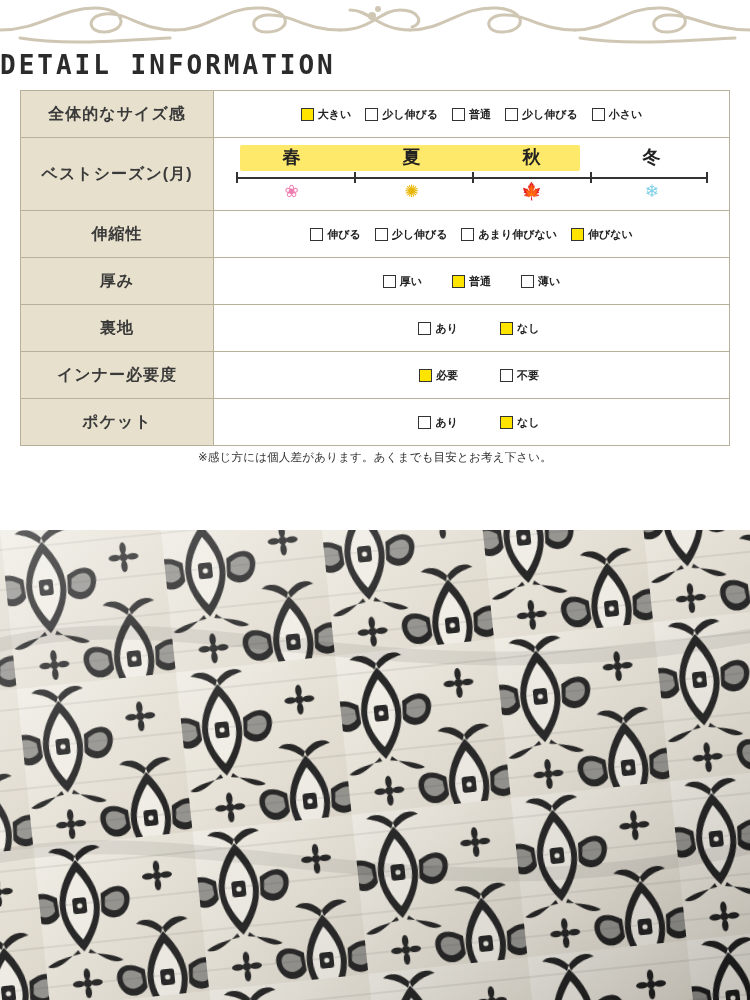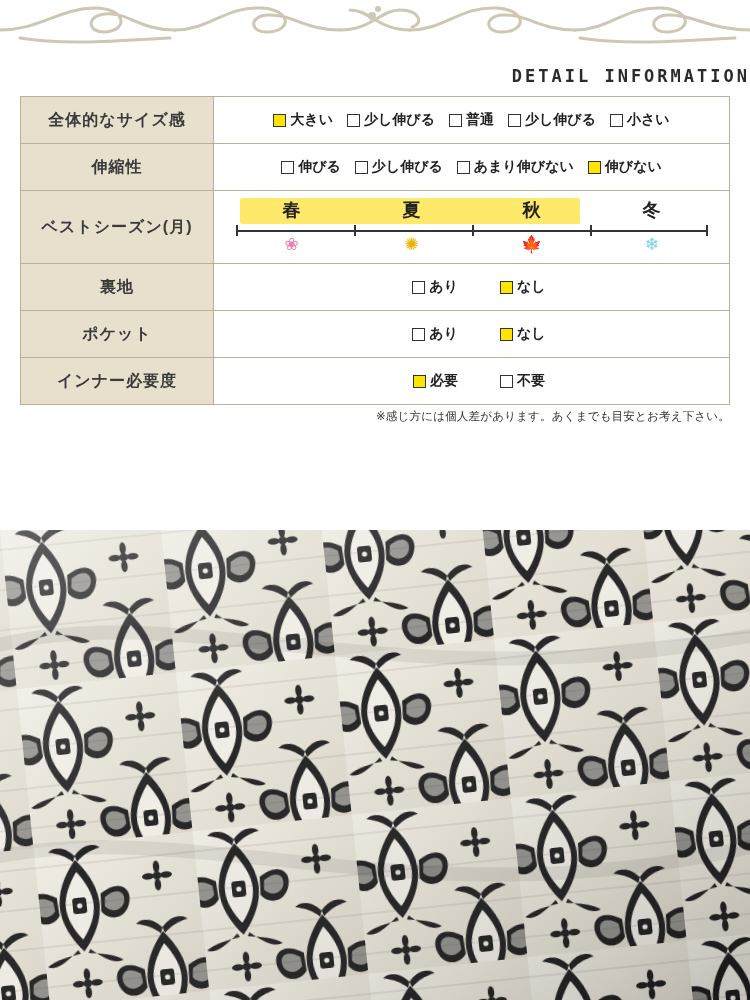--- a/index.html
+++ b/index.html
@@ -19,27 +19,27 @@
   .ornament {
     width: 750px;
     height: 46px;
     position: relative;
     overflow: hidden;
   }
   .ornament svg { display: block; }
 
   
   .title {
-    text-align: right;
-    font-size: 17px;
+    text-align: left;
+    font-size: 26px;
     letter-spacing: 3px;
     font-weight: bold;
     color: #2b2b2b;
     font-family: "DejaVu Sans Mono", "Liberation Mono", monospace;
-    margin: 20px 0 10px 0;
+    margin: 4px 0 10px 0;
   }
 
   
   .detail-table {
     border-collapse: collapse;
     width: 710px;
     margin: 0 auto;
     table-layout: fixed;
   }
   .detail-table td {
@@ -82,21 +82,21 @@
     display: inline-block;
     width: 13px;
     height: 13px;
     border: 1.6px solid #333;
     background: #ffffff;
     box-sizing: border-box;
   }
   .box.checked {
     background: #ffe400;
   }
-  .opt-label { font-size: 14px; }
+  .opt-label { font-size: 11px; }
 
   
   .opts.sp-wide { gap: 42px; padding-left: 15px; }
   .opts.sp-med  { gap: 30px; }
 
   
   td.season-cell {
     height: 72px;
     position: relative;
     background: #fff;
@@ -163,21 +163,21 @@
   }
   .ic-spring { color: #ef7fb0; }
   .ic-summer { color: #e8b500; }
   .ic-autumn { color: #d93b1e; }
   .ic-winter { color: #7fd0ea; }
 
   
   .note {
     width: 710px;
     margin: 4px auto 0 auto;
-    text-align: right;
+    text-align: center;
     font-size: 11.5px;
     color: #333;
     letter-spacing: 0.2px;
   }
 
   
   .photo {
     position: absolute;
     left: 0;
     top: 530px;
@@ -231,44 +231,20 @@
             <span class="box"></span>
             <span class="opt-label">普通</span>
           </span>
           <span class="opt">
             <span class="box"></span>
             <span class="opt-label">少し伸びる</span>
           </span>
           <span class="opt">
             <span class="box"></span>
             <span class="opt-label">小さい</span>
-          </span>
-        </div>
-      </td>
-    </tr>
-
-    <tr>
-      <td class="label">伸縮性</td>
-      <td class="value">
-        <div class="opts">
-          <span class="opt">
-            <span class="box"></span>
-            <span class="opt-label">伸びる</span>
-          </span>
-          <span class="opt">
-            <span class="box"></span>
-            <span class="opt-label">少し伸びる</span>
-          </span>
-          <span class="opt">
-            <span class="box"></span>
-            <span class="opt-label">あまり伸びない</span>
-          </span>
-          <span class="opt">
-            <span class="box checked"></span>
-            <span class="opt-label">伸びない</span>
           </span>
         </div>
       </td>
     </tr>
 
     <tr>
       <td class="label">ベストシーズン(月)</td>
       <td class="value season-cell">
         <div class="season-wrap">
           <div class="season-hl"></div>
@@ -288,65 +264,108 @@
           <div class="season-icons">
             <div class="sicon ic-spring">❀</div>
             <div class="sicon ic-summer">✺</div>
             <div class="sicon ic-autumn">🍁</div>
             <div class="sicon ic-winter">❄</div>
           </div>
         </div>
       </td>
     </tr>
 
+    <tr>
+      <td class="label">伸縮性</td>
+      <td class="value">
+        <div class="opts">
+          <span class="opt">
+            <span class="box"></span>
+            <span class="opt-label">伸びる</span>
+          </span>
+          <span class="opt">
+            <span class="box"></span>
+            <span class="opt-label">少し伸びる</span>
+          </span>
+          <span class="opt">
+            <span class="box"></span>
+            <span class="opt-label">あまり伸びない</span>
+          </span>
+          <span class="opt">
+            <span class="box checked"></span>
+            <span class="opt-label">伸びない</span>
+          </span>
+        </div>
+      </td>
+    </tr>
+
+    <tr>
+      <td class="label">厚み</td>
+      <td class="value">
+        <div class="opts sp-med">
+          <span class="opt">
+            <span class="box"></span>
+            <span class="opt-label">厚い</span>
+          </span>
+          <span class="opt">
+            <span class="box checked"></span>
+            <span class="opt-label">普通</span>
+          </span>
+          <span class="opt">
+            <span class="box"></span>
+            <span class="opt-label">薄い</span>
+          </span>
+        </div>
+      </td>
+    </tr>
 
     <tr>
       <td class="label">裏地</td>
       <td class="value">
         <div class="opts sp-wide">
           <span class="opt">
             <span class="box"></span>
             <span class="opt-label">あり</span>
           </span>
           <span class="opt">
             <span class="box checked"></span>
             <span class="opt-label">なし</span>
           </span>
         </div>
       </td>
     </tr>
 
 
     <tr>
+      <td class="label">インナー必要度</td>
+      <td class="value">
+        <div class="opts sp-wide">
+          <span class="opt">
+            <span class="box checked"></span>
+            <span class="opt-label">必要</span>
+          </span>
+          <span class="opt">
+            <span class="box"></span>
+            <span class="opt-label">不要</span>
+          </span>
+        </div>
+      </td>
+    </tr>
+
+    <tr>
       <td class="label">ポケット</td>
       <td class="value">
         <div class="opts sp-wide">
           <span class="opt">
             <span class="box"></span>
             <span class="opt-label">あり</span>
           </span>
           <span class="opt">
             <span class="box checked"></span>
             <span class="opt-label">なし</span>
-          </span>
-        </div>
-      </td>
-    </tr>
-
-    <tr>
-      <td class="label">インナー必要度</td>
-      <td class="value">
-        <div class="opts sp-wide">
-          <span class="opt">
-            <span class="box checked"></span>
-            <span class="opt-label">必要</span>
-          </span>
-          <span class="opt">
-            <span class="box"></span>
-            <span class="opt-label">不要</span>
           </span>
         </div>
       </td>
     </tr>
   </tbody>
 </table>
 
 <div class="note">※感じ方には個人差があります。あくまでも目安とお考え下さい。</div>
 
 <div class="photo">

